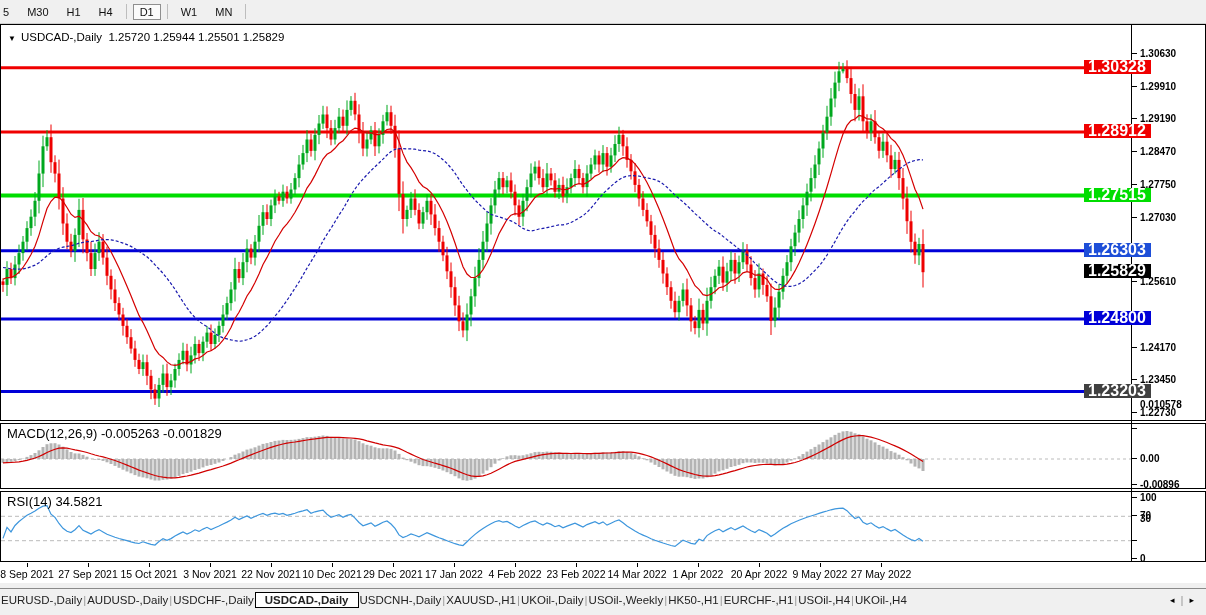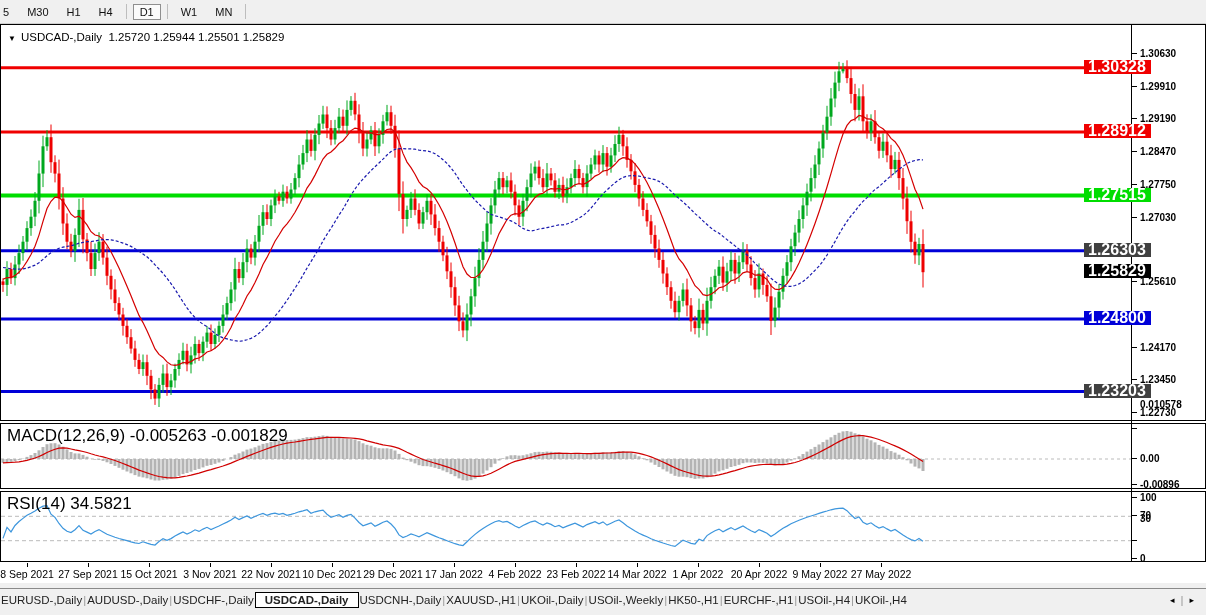--- a/index.html
+++ b/index.html
@@ -15,21 +15,21 @@
 
   
   .panel{position:absolute;left:0;width:1204px;background:#fff;border:1px solid #000;}
   #panel-main{top:24px;height:395px;}
   #panel-macd{top:423px;height:64px;}
   #panel-rsi{top:491px;height:69px;}
   .panel svg{position:absolute;left:0;top:0;}
 
   .chart-title{position:absolute;left:8px;top:31px;font-size:11.5px;color:#000;z-index:5;white-space:nowrap;}
   .chart-title .arr{font-size:8px;margin-right:5px;}
-  .panel-label{position:absolute;left:7px;font-size:17px;color:#000;z-index:5;white-space:nowrap;}
+  .panel-label{position:absolute;left:7px;font-size:13px;color:#000;z-index:5;white-space:nowrap;}
 
   
   #axis-line{position:absolute;left:1131px;top:24px;width:1px;height:538px;background:#000;z-index:4;}
   .tick-dash{position:absolute;left:1132px;width:5px;height:1px;background:#000;z-index:4;}
   .tick-label{position:absolute;left:1140px;transform:translateY(-50%);font-size:10px;font-weight:700;color:#000;z-index:4;white-space:nowrap;}
   .price-badge{position:absolute;left:1084px;transform:translateY(-50%);font-size:16px;font-weight:700;
                color:#fff;padding:1px 5px 1px 4px;z-index:6;white-space:nowrap;line-height:12px;}
 
   
   #date-axis{position:absolute;left:0;top:563px;width:1131px;height:35px;background:#fff;}
@@ -890,17 +890,17 @@
     <div class="tick-label" style="top: 497px;">100</div>
     <div class="tick-dash" style="top: 515.3px;"></div>
     <div class="tick-label" style="top: 515.3px;">70</div>
     <div class="tick-dash" style="top: 539.7px;"></div>
     <div class="tick-label" style="top: 518px;">30</div>
     <div class="tick-dash" style="top: 558px;"></div>
     <div class="tick-label" style="top: 558px;">0</div>
     <div class="price-badge" style="top: 66.7273px; background: rgb(240, 0, 0);">1.30328</div>
     <div class="price-badge" style="top: 131.091px; background: rgb(240, 0, 0);">1.28912</div>
     <div class="price-badge" style="top: 194.591px; background: rgb(0, 221, 0);">1.27515</div>
-    <div class="price-badge" style="top: 249.682px; background: #404040;">1.26303</div>
+    <div class="price-badge" style="top: 249.682px; background: #1d4ed8;">1.26303</div>
     <div class="price-badge" style="top: 318px; background: rgb(0, 0, 216);">1.24800</div>
     <div class="price-badge" style="top: 390.591px; background: #404040;">1.23203</div>
     <div class="price-badge" style="top: 271.227px; background: rgb(0, 0, 0);">1.25829</div>
   </div>
 
 </body></html>

